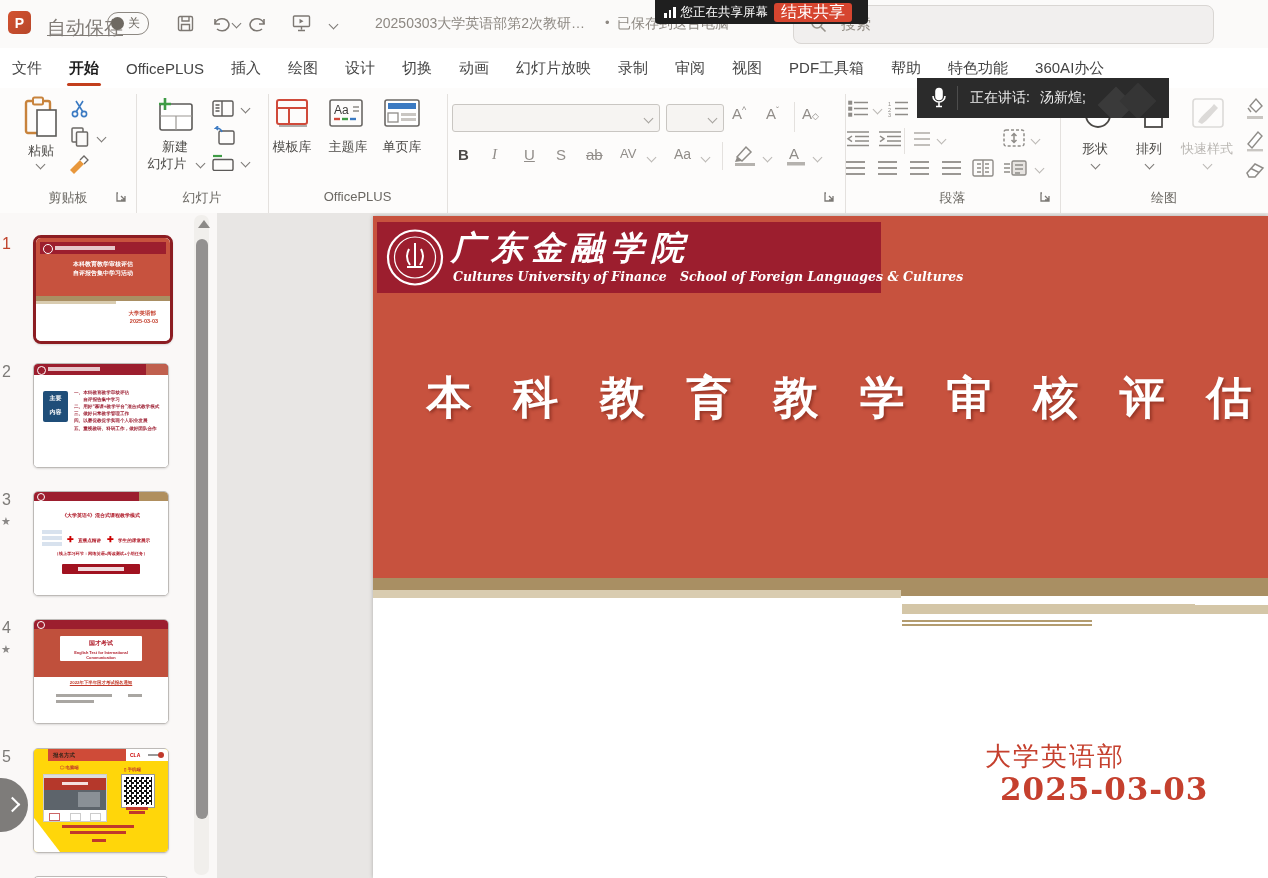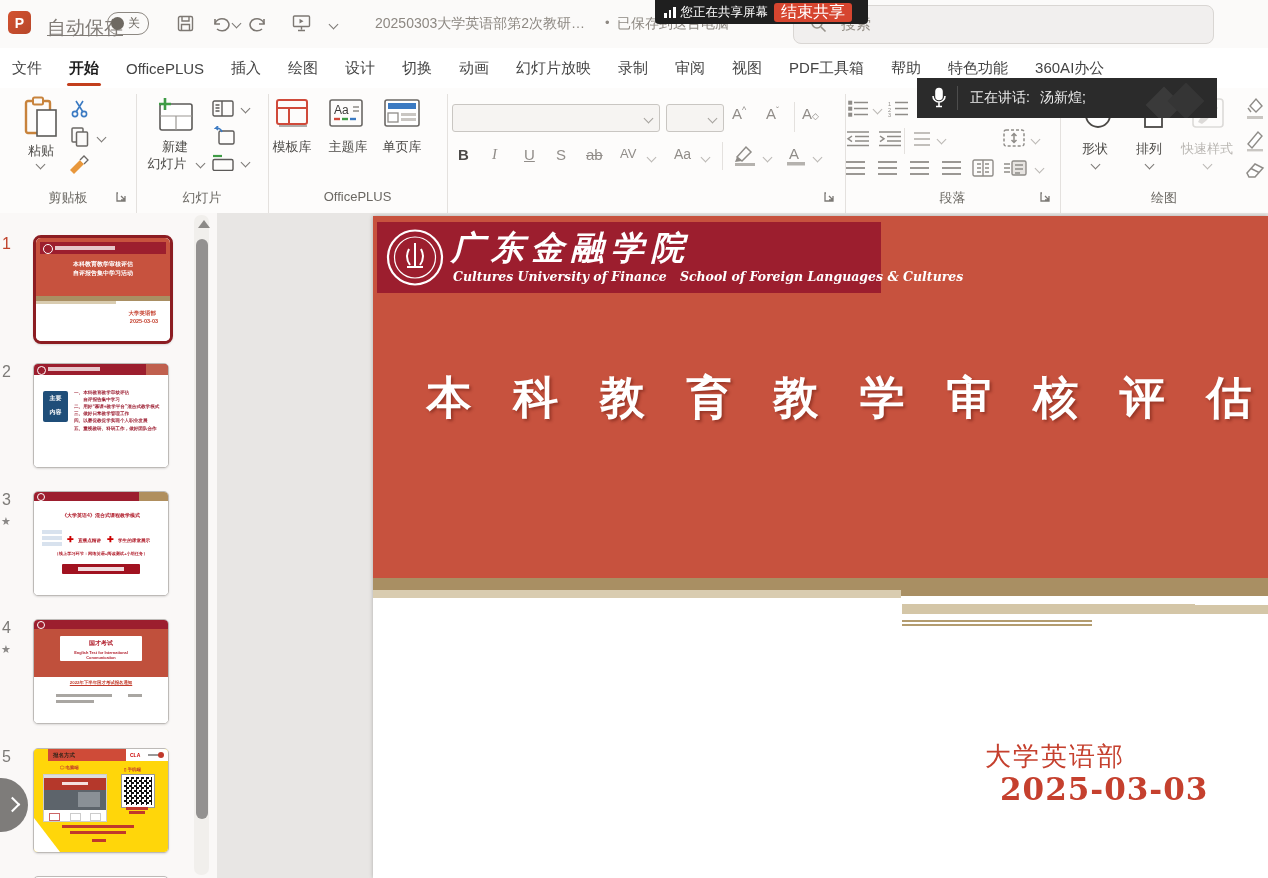--- a/index.html
+++ b/index.html
@@ -48,21 +48,21 @@
   .chev{display:inline-block;width:6px;height:6px;border-right:1.4px solid #7c7975;
     border-bottom:1.4px solid #7c7975;transform:rotate(45deg);}
   .chev.dis{border-color:#bbb8b4;}
   .abs{position:absolute;}
   .lines{width:19px;height:15px;background:repeating-linear-gradient(#9b9894 0 2px,transparent 2px 6px);}
   .lines.dis{background:repeating-linear-gradient(#c2bfbb 0 2px,transparent 2px 6px);}
   .combo{background:#f6f4f2;border:1px solid #c9c6c2;border-radius:3px;}
   .combo .chev{position:absolute;right:7px;top:10px;border-color:#a5a29d;}
   .fbtn{font-size:15px;color:#918d89;}
   
-  .callpanel{position:absolute;left:917px;top:78px;width:300px;height:40px;background:#2b2b2b;z-index:50;
+  .callpanel{position:absolute;left:917px;top:78px;width:252px;height:40px;background:#2b2b2b;z-index:50;
     display:flex;align-items:center;overflow:hidden;}
   .callpanel .divider{width:1px;height:24px;background:#4d4d4d;margin:0 12px 0 10px;}
   .callpanel .ct{color:#ececec;font-size:14px;}
   .wm{position:absolute;width:26px;height:26px;transform:rotate(45deg);background:#3a3a3a;}
   
   .content{position:absolute;left:0;top:213px;width:1268px;height:665px;background:#e8e6e4;}
   .thumbs{position:absolute;left:0;top:0;width:217px;height:665px;background:#faf8f7;overflow:hidden;}
   .sc-track{position:absolute;left:194px;top:2px;width:15px;height:660px;background:#f1efec;border-radius:7px;}
   .sc-arrow{position:absolute;left:198px;top:7px;width:0;height:0;border-left:6px solid transparent;
     border-right:6px solid transparent;border-bottom:8px solid #8c8a87;}

